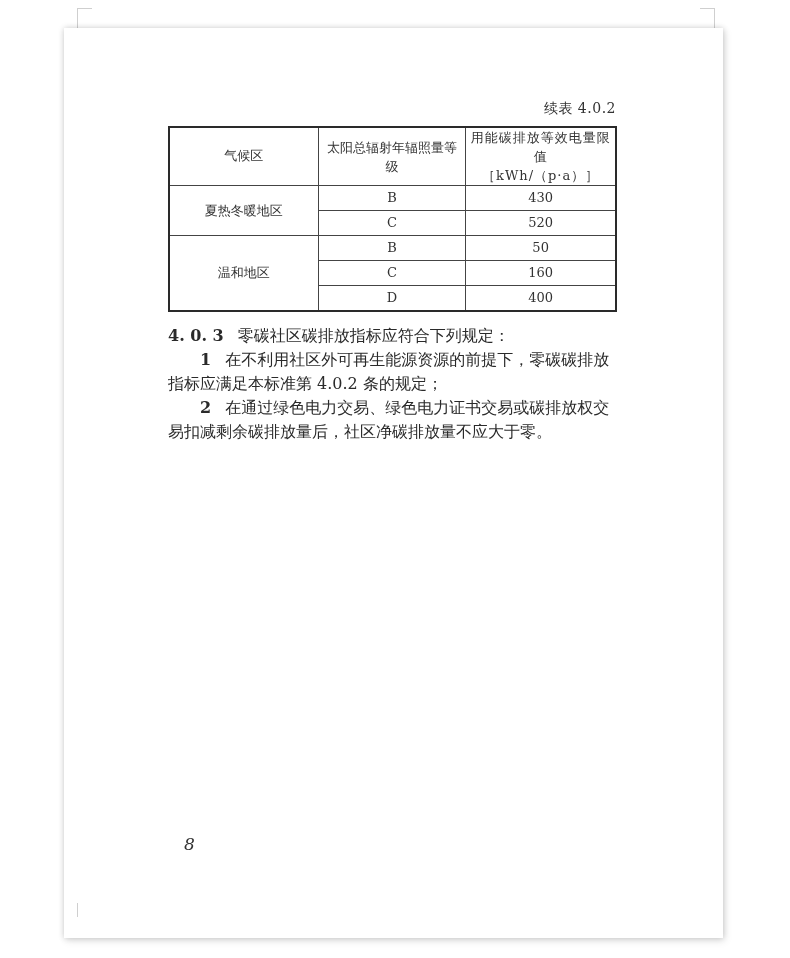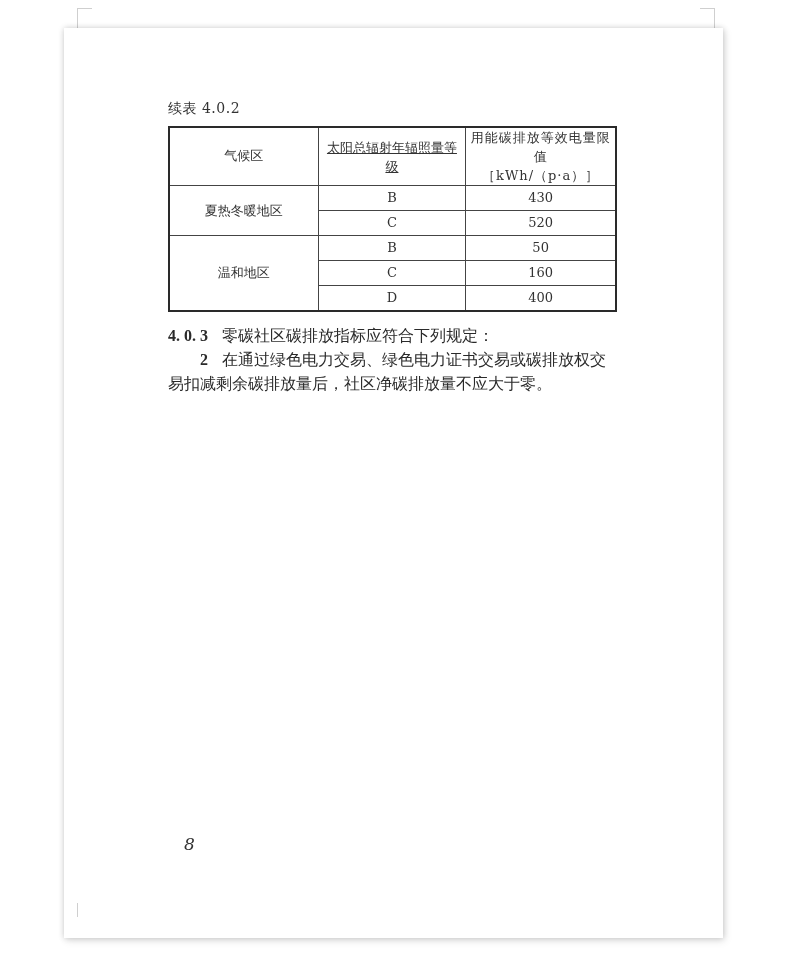--- a/index.html
+++ b/index.html
@@ -32,21 +32,21 @@
   .cm-tl-v { left: 77px; top: 8px; width: 1px; height: 20px; }
   .cm-tr-h { left: 700px; top: 8px; width: 14px; height: 1px; }
   .cm-tr-v { left: 714px; top: 8px; width: 1px; height: 20px; }
   .cm-bl-v { left: 77px; top: 903px; width: 1px; height: 14px; }
 
   .table-caption {
     position: absolute;
     left: 168px;
     width: 448px;
     top: 100px;
-    text-align: left;
+    text-align: right;
     font-size: 14px;
     color: #333;
     letter-spacing: 0.5px;
   }
   table.data-table {
     position: absolute;
     left: 168px;
     top: 126px;
     width: 449px;
     border-collapse: collapse;
@@ -64,33 +64,32 @@
   }
   table.data-table thead th {
     height: 44px;
     line-height: 19px;
   }
   table.data-table tbody td {
     height: 24px;
     line-height: 24px;
   }
   .col-climate { width: 149px; font-family: Liberation Mono, monospace; }
-  .col-level { width: 148px; text-decoration: underline; }
+  .col-level { width: 148px; }
   .col-value { width: 148px; }
   .unit-line { display: block; letter-spacing: 1px; }
 
   .body-text {
     position: absolute;
     left: 168px;
     top: 324px;
     width: 450px;
     font-size: 16px;
     line-height: 24px;
     color: #2a2a2a;
-    font-family: Liberation Serif, serif;
   }
   .body-text p {
     margin: 0;
   }
   .clause-no {
     font-weight: bold;
     margin-right: 14px;
   }
   .item-no {
     font-weight: bold;
@@ -155,17 +154,20 @@
       <td>400</td>
     </tr>
   </tbody>
 </table>
 
 <div class="body-text">
   <p>
     <span class="clause-no">4. 0. 3</span><span>零碳社区碳排放指标应符合下列规定：</span>
   </p>
   <p class="indent">
+    <span class="item-no">1</span><span>在不利用社区外可再生能源资源的前提下，零碳碳排放指标应满足本标准第 4.0.2 条的规定；</span>
+  </p>
+  <p class="indent">
     <span class="item-no">2</span><span>在通过绿色电力交易、绿色电力证书交易或碳排放权交易扣减剩余碳排放量后，社区净碳排放量不应大于零。</span>
   </p>
 </div>
 
 <div class="page-number">8</div>
 
 </body></html>

